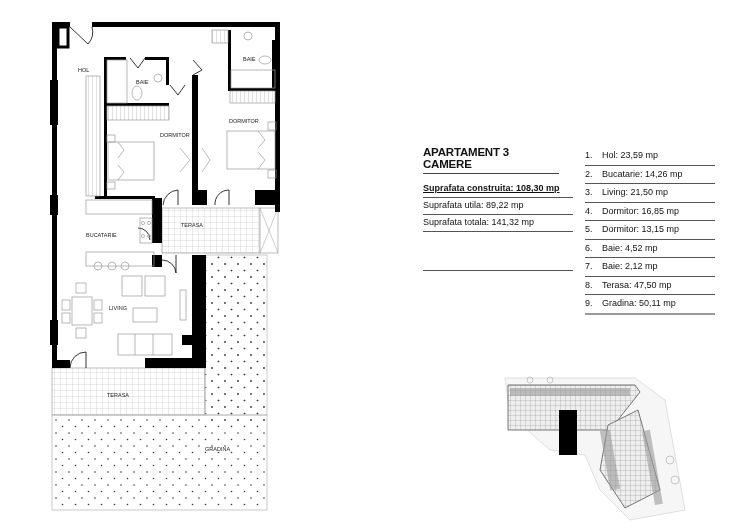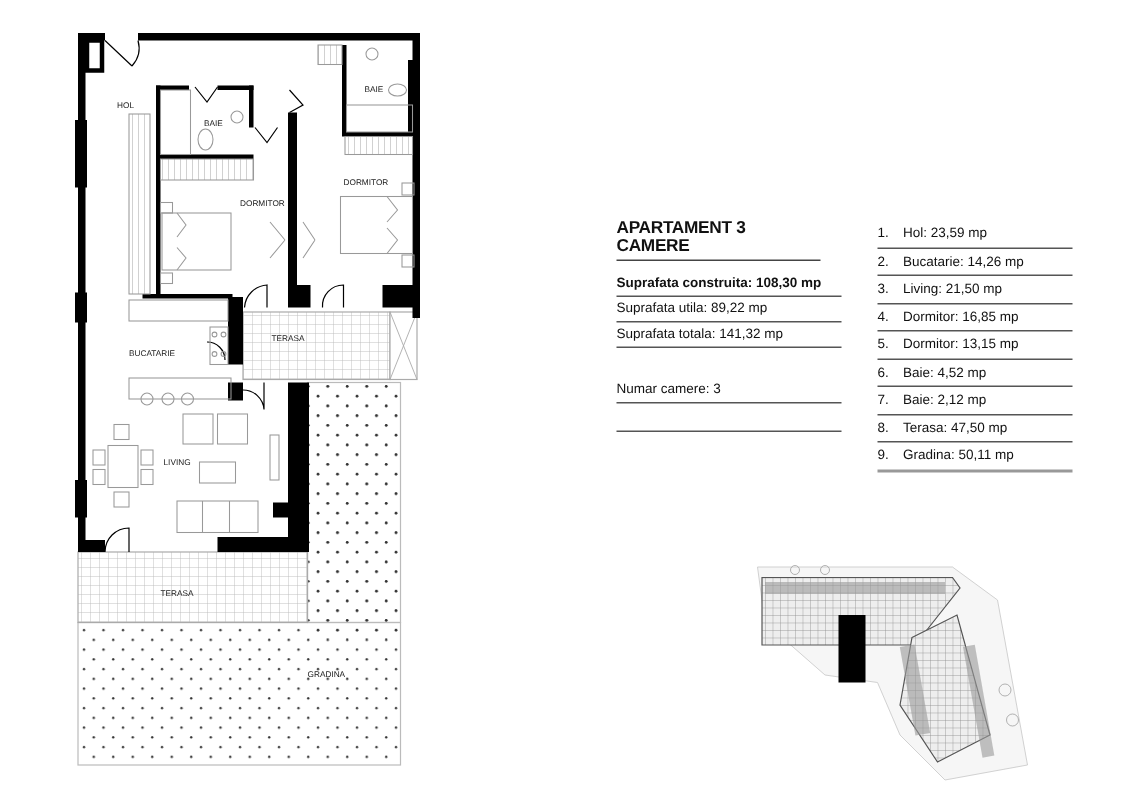--- a/index.html
+++ b/index.html
@@ -1,21 +1,21 @@
 <!DOCTYPE html>
 <html><head>
 <meta charset="utf-8">
 <style>
   html,body{margin:0;padding:0;background:#fff;}
   body{width:749px;height:530px;position:relative;overflow:hidden;font-family:"Liberation Sans",sans-serif;color:#111;}
   .plan{position:absolute;left:0;top:0;width:749px;height:530px;}
-  .info{position:absolute;left:411px;top:146px;width:150px;}
+  .info{position:absolute;left:423px;top:146px;width:150px;}
   .info-title{font-size:11.5px;font-weight:bold;letter-spacing:-0.2px;padding-bottom:3px;border-bottom:1.3px solid #444;width:136px;}
   .info-row{font-size:9px;height:16px;line-height:15px;border-bottom:1.2px solid #555;width:150px;white-space:nowrap;}
-  .info-row.bold{font-weight:bold;margin-top:7px;}
+  .info-row.bold{font-weight:bold;margin-top:7px;text-decoration:underline;}
   .gap{height:18px;border-bottom:1.2px solid #555;width:150px;}
   .rooms{position:absolute;left:585px;top:147px;width:130px;}
   .room-row{font-size:9px;height:17.5px;line-height:16px;border-bottom:1.2px solid #555;white-space:nowrap;display:flex;}
   .room-row:last-child{border-bottom:2.5px solid #999;}
   .room-num{width:17px;}
   .lbl{font-family:"Liberation Sans",sans-serif;font-size:5.5px;fill:#222;}
   .keyplan{position:absolute;left:490px;top:370px;width:230px;height:155px;}
 </style>
 </head>
 <body>
@@ -175,21 +175,20 @@
     <text class="lbl" x="205" y="451">GRADINA</text>
   </g>
 </svg>
 
 <div class="info">
   <div class="info-title">APARTAMENT 3 CAMERE</div>
   <div class="info-row bold">Suprafata construita: 108,30 mp</div>
   <div class="info-row">Suprafata utila: 89,22 mp</div>
   <div class="info-row">Suprafata totala: 141,32 mp</div>
   <div style="height:20px"></div>
-  <div class="info-row">Numar camere: 3</div>
   <div class="gap"></div>
 </div>
 
 <div class="rooms">
   <div class="room-row">
       <span class="room-num">1.</span>
       <span>Hol: 23,59 mp</span>
     </div>
   <div class="room-row">
       <span class="room-num">2.</span>

